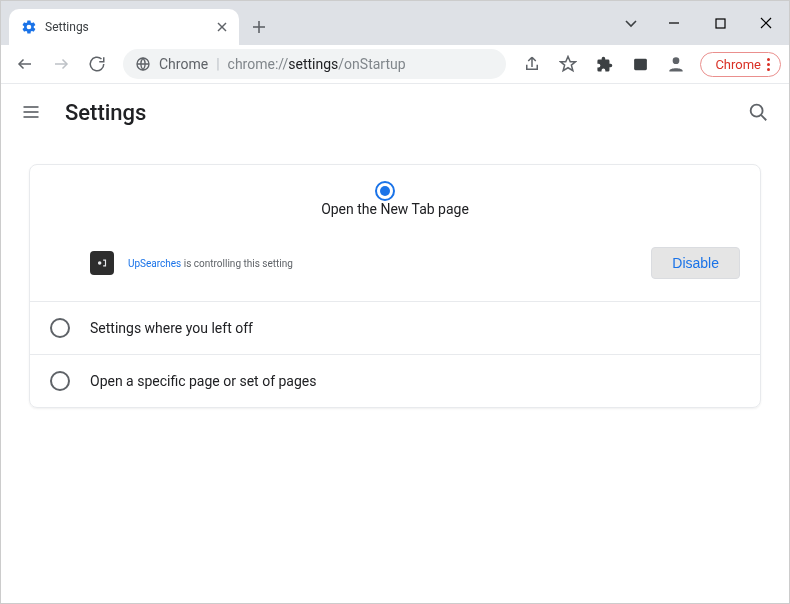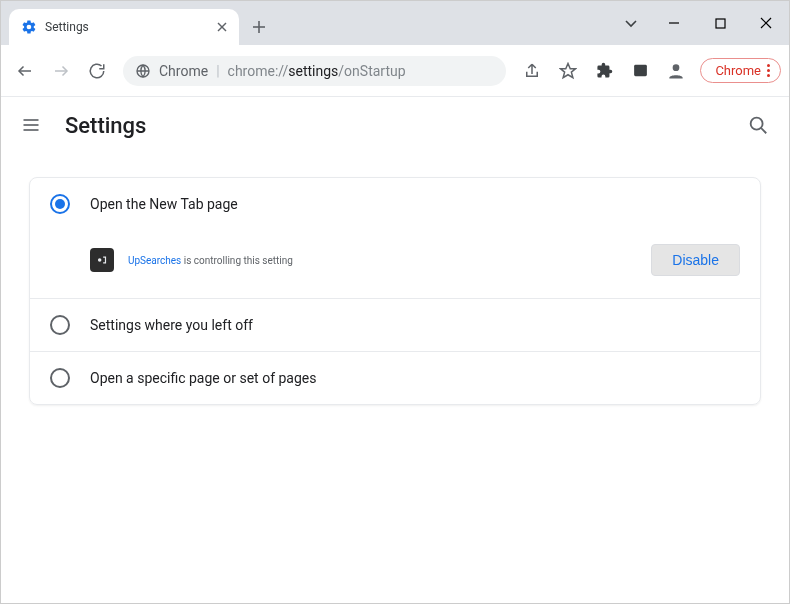--- a/index.html
+++ b/index.html
@@ -10,21 +10,21 @@
   .tab { background: #fff; height: 36px; margin-left: 8px; border-radius: 10px 10px 0 0; display: flex; align-items: center; padding: 0 12px; min-width: 230px; position: relative; }
   .tab .favicon { width: 16px; height: 16px; margin-right: 8px; }
   .tab .title { font-size: 12px; color: #3c4043; flex: 1; }
   .tab .close { font-size: 14px; color: #5f6368; cursor: pointer; }
   .newtab { width: 28px; height: 28px; display:flex; align-items:center; justify-content:center; color:#5f6368; font-size:18px; margin-left:6px; margin-bottom:4px;}
   .window-controls { position:absolute; right:0; top:0; height:44px; display:flex; align-items:center; }
   .window-controls .wc { width:46px; height:32px; display:flex; align-items:center; justify-content:center; color:#000; }
   .chev { width:40px; display:flex; align-items:center; justify-content:center; }
 
   
-  .toolbar { height: 52px; background:#fff; border-bottom:1px solid #e8eaed; display:flex; align-items:center; padding:0 8px; gap:4px;}
+  .toolbar { height: 39px; background:#fff; border-bottom:1px solid #e8eaed; display:flex; align-items:center; padding:0 8px; gap:4px;}
   .navbtn { width:32px; height:32px; display:flex; align-items:center; justify-content:center; color:#5f6368; border-radius:50%; }
   .navbtn.disabled { color:#bdc1c6; }
   .omnibox { flex:1; height:30px; background:#f1f3f4; border-radius:15px; display:flex; align-items:center; padding:0 12px; color:#5f6368; font-size:14px; margin:0 6px;}
   .omnibox .lock { margin-right:8px; display:flex; }
   .omnibox .chrome-label { color:#5f6368; }
   .omnibox .divider { margin:0 8px; color:#bdc1c6; }
   .omnibox .url-dark { color:#202124; }
   .omnibox .url-light { color:#80868b; }
   .tb-icon { width:32px; height:32px; display:flex; align-items:center; justify-content:center; color:#5f6368;}
   .update-btn { border:1px solid #ea8f8d; color:#d93025; border-radius:16px; padding:4px 10px 4px 14px; font-size:13px; display:flex; align-items:center; gap:6px; margin-left:4px;}
@@ -35,21 +35,21 @@
   .settings-header { height:56px; display:flex; align-items:center; padding:0 20px; }
   .menu-icon { width:24px; margin-right:20px; display:flex; align-items:center; }
   .settings-title { font-size:22px; color:#202124; font-weight:500; flex:1; }
   .search-icon-wrap { color:#5f6368; }
 
   
   .content { padding: 24px 28px; }
   .section-title { font-size:14px; color:#5f6368; margin:26px 0 20px 20px; }
   .card { border:1px solid #e8eaed; border-radius:8px; overflow:hidden; box-shadow:0 1px 2px rgba(60,64,67,.08); }
   .row { display:flex; align-items:center; padding:16px 20px; border-top:1px solid #e8eaed; position:relative; }
-  .row:first-child { border-top:none; }
+  .row:first-child { border-top:none;flex-direction:column; }
   .radio { width:20px; height:20px; border:2px solid #5f6368; border-radius:50%; margin-right:20px; position:relative; flex-shrink:0;}
   .radio.checked { border-color:#1a73e8; }
   .radio.checked::after { content:""; position:absolute; inset:3px; background:#1a73e8; border-radius:50%; }
   .row-label { font-size:14px; color:#202124; }
   .subrow { display:flex; align-items:center; padding:14px 20px 22px 60px; }
   .ext-icon { width:24px; height:24px; background:#2d2d2d; border-radius:4px; margin-right:14px; display:flex; align-items:center; justify-content:center; }
   .subrow .text { font-size:10px; color:#5f6368; }
   .subrow .text .link { color:#1a73e8; }
   .disable-btn { margin-left:auto; border:1px solid #dadce0; color:#1a73e8; background:#e5e5e5; border-radius:4px; padding:7px 20px; font-size:14px; font-weight:500; cursor:pointer; }
 

